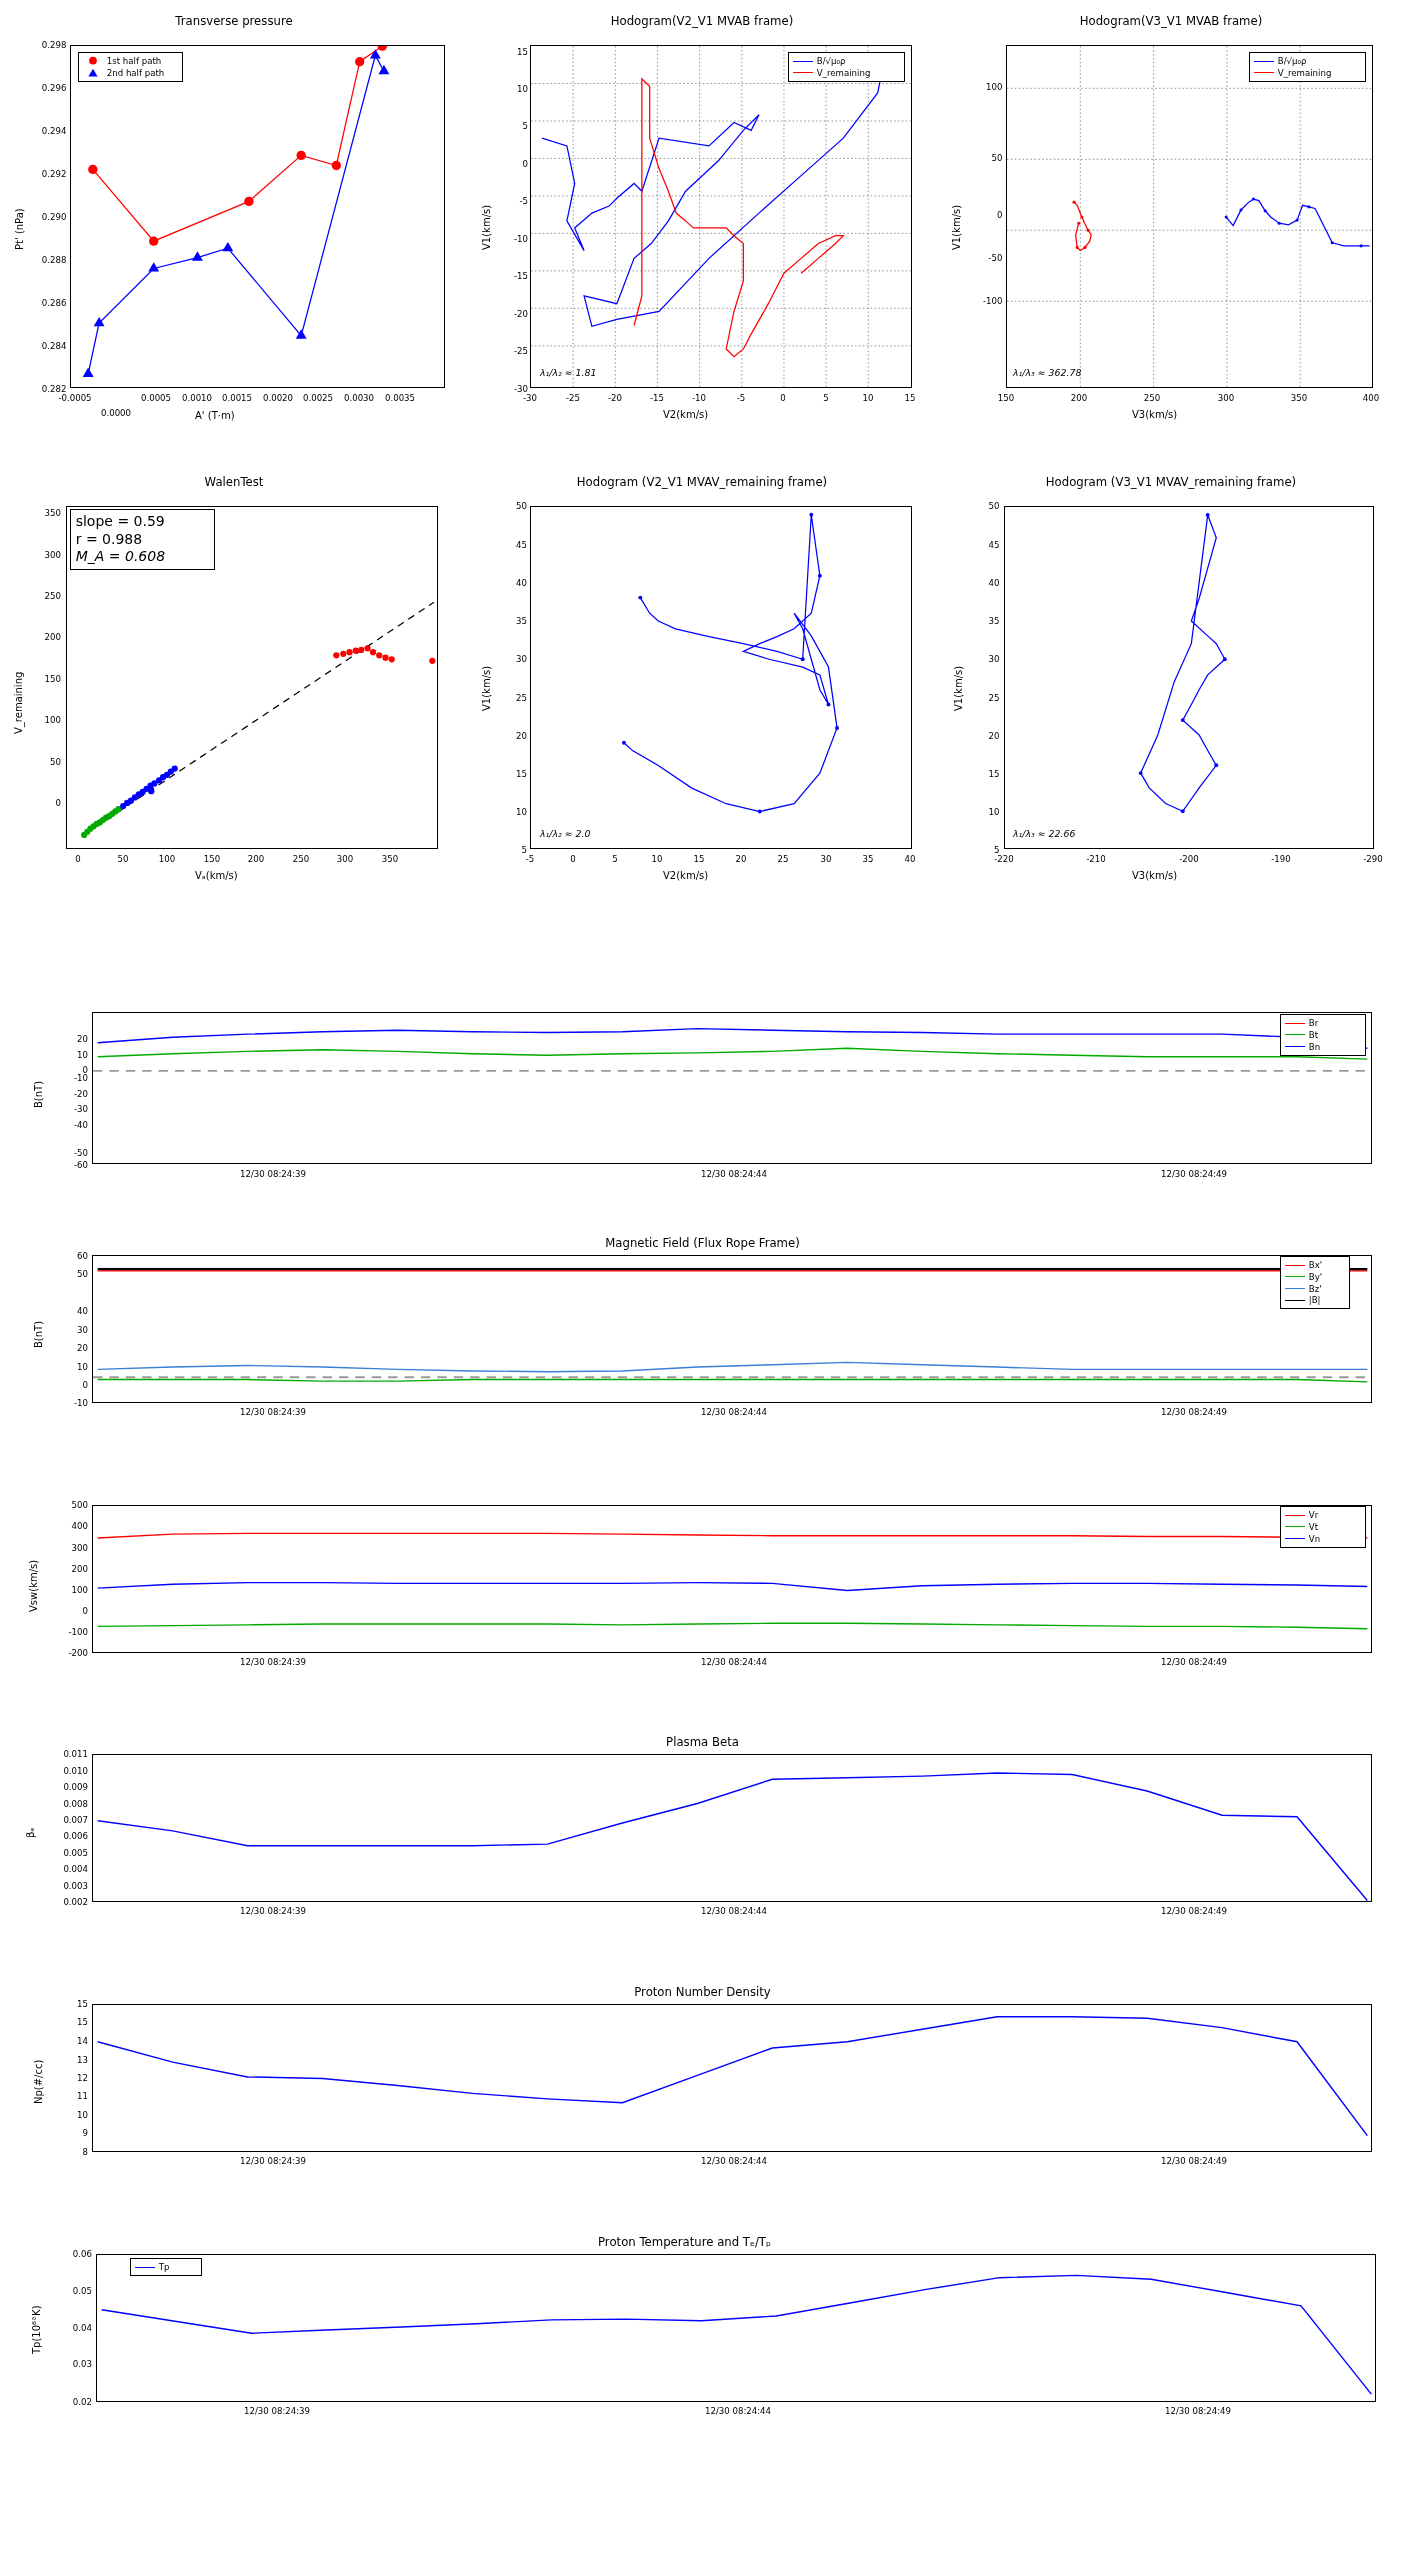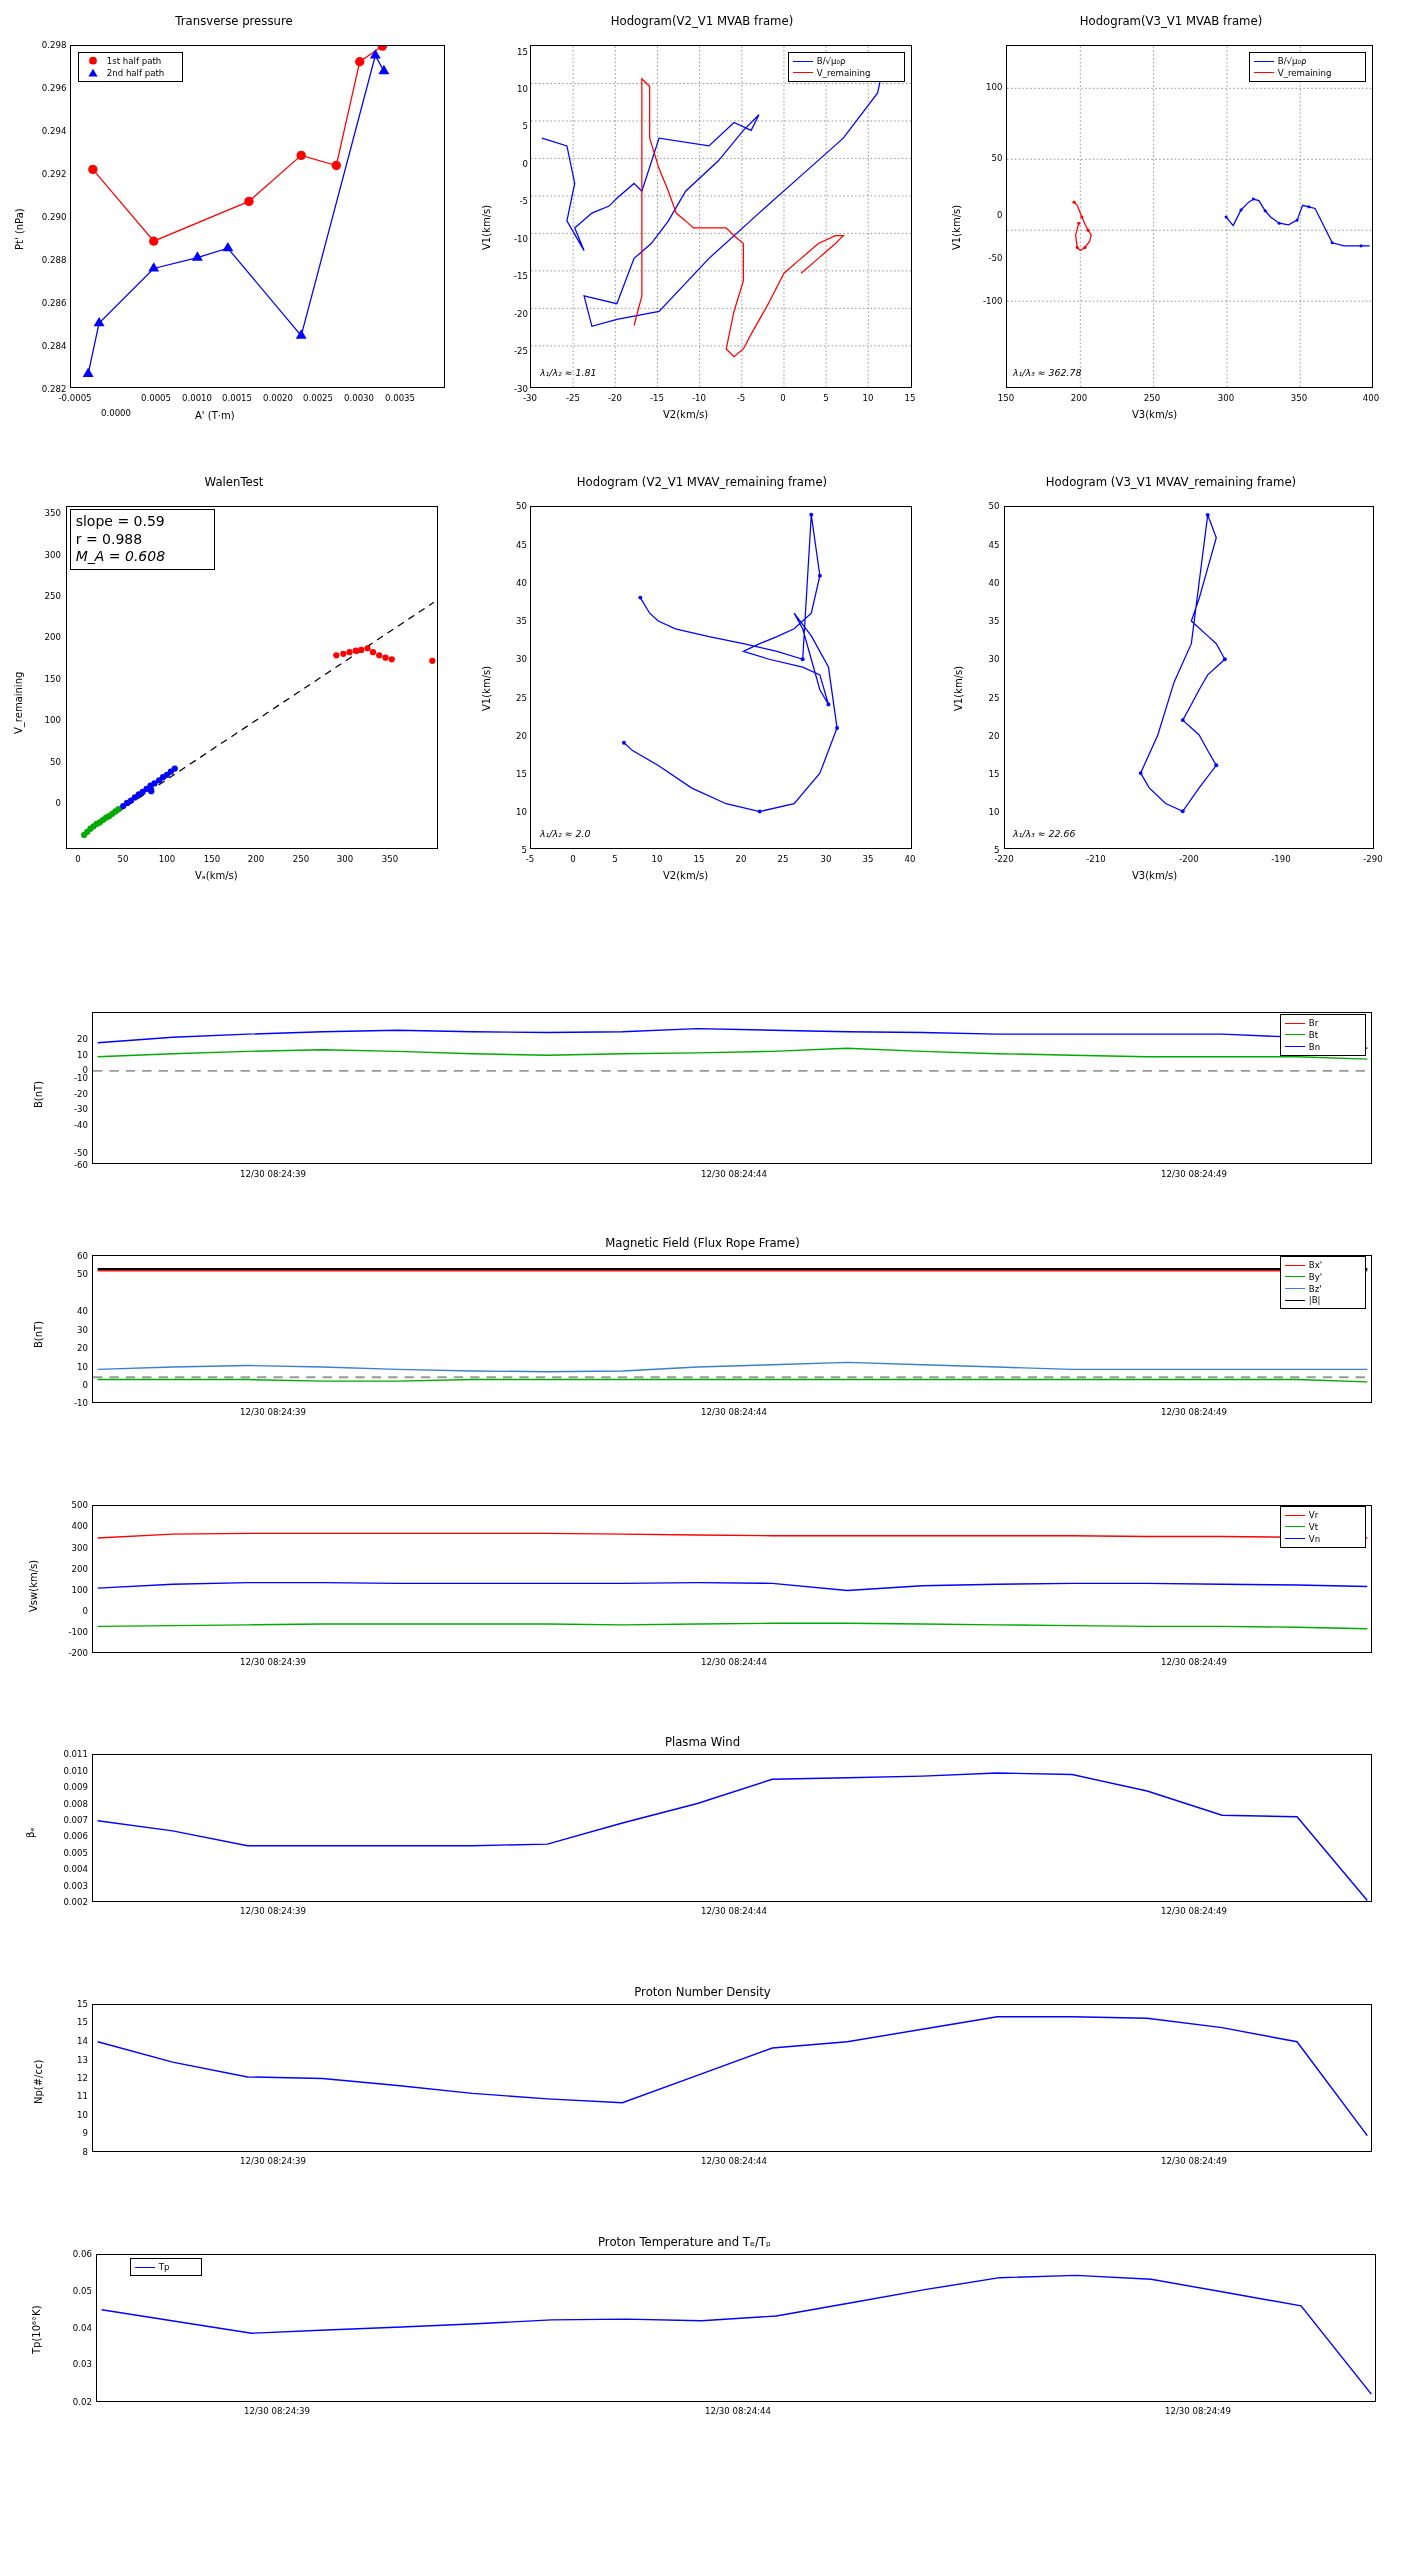--- a/index.html
+++ b/index.html
@@ -435,21 +435,21 @@
   <div class="ticky" style="left:52px;top:153px;width:36px;">10</div>
   <div class="ticky" style="left:52px;top:134px;width:36px;">20</div>
   <div class="ticky" style="left:52px;top:116px;width:36px;">30</div>
   <div class="ticky" style="left:52px;top:97px;width:36px;">40</div>
   <div class="ticky" style="left:52px;top:60px;width:36px;">50</div>
   <div class="ticky" style="left:52px;top:42px;width:36px;">60</div>
   <div class="tickx" style="left:273px;top:193px;">12/30 08:24:39</div>
   <div class="tickx" style="left:734px;top:193px;">12/30 08:24:44</div>
   <div class="tickx" style="left:1194px;top:193px;">12/30 08:24:49</div>
   <div class="ylabel" style="left:33px;top:134px;">B(nT)</div>
-  <div class="legend" style="left:1280px;top:42px;width:86px;">
+  <div class="legend" style="left:1280px;top:42px;width:70px;">
     <div class="row">
           <span class="swatch" style="border-top-color:#ff0000;"></span>
           <span>Bx'</span>
         </div>
     <div class="row">
           <span class="swatch" style="border-top-color:#00aa00;"></span>
           <span>By'</span>
         </div>
     <div class="row">
           <span class="swatch" style="border-top-color:#3a7fd5;"></span>
@@ -492,21 +492,21 @@
           <span>Vt</span>
         </div>
     <div class="row">
           <span class="swatch" style="border-top-color:#0000ff;"></span>
           <span>Vn</span>
         </div>
   </div>
 </div>
 
 <div class="panel" style="left:0;top:1713px;width:1405px;height:234px;">
-  <div class="title" style="top:22px;left:0;">Plasma Wind</div>
+  <div class="title" style="top:22px;left:0;">Plasma Beta</div>
   <div class="plotbox" style="left:92px;top:41px;width:1280px;height:148px;">
     <svg width="1279" height="147" viewBox="0 0 1638 188" preserveAspectRatio="none">
       <polyline fill="none" stroke="#0000ff" stroke-width="1.8" points="6,84 102,97 198,116 294,116 390,116 486,116 582,114 678,87 774,62 870,31 966,29 1062,27 1158,23 1254,25 1350,46 1446,77 1542,79 1632,186"></polyline>
     </svg>
   </div>
   <div class="ticky" style="left:41px;top:189px;width:47px;">0.002</div>
   <div class="ticky" style="left:41px;top:173px;width:47px;">0.003</div>
   <div class="ticky" style="left:41px;top:156px;width:47px;">0.004</div>
   <div class="ticky" style="left:41px;top:140px;width:47px;">0.005</div>
   <div class="ticky" style="left:41px;top:123px;width:47px;">0.006</div>

